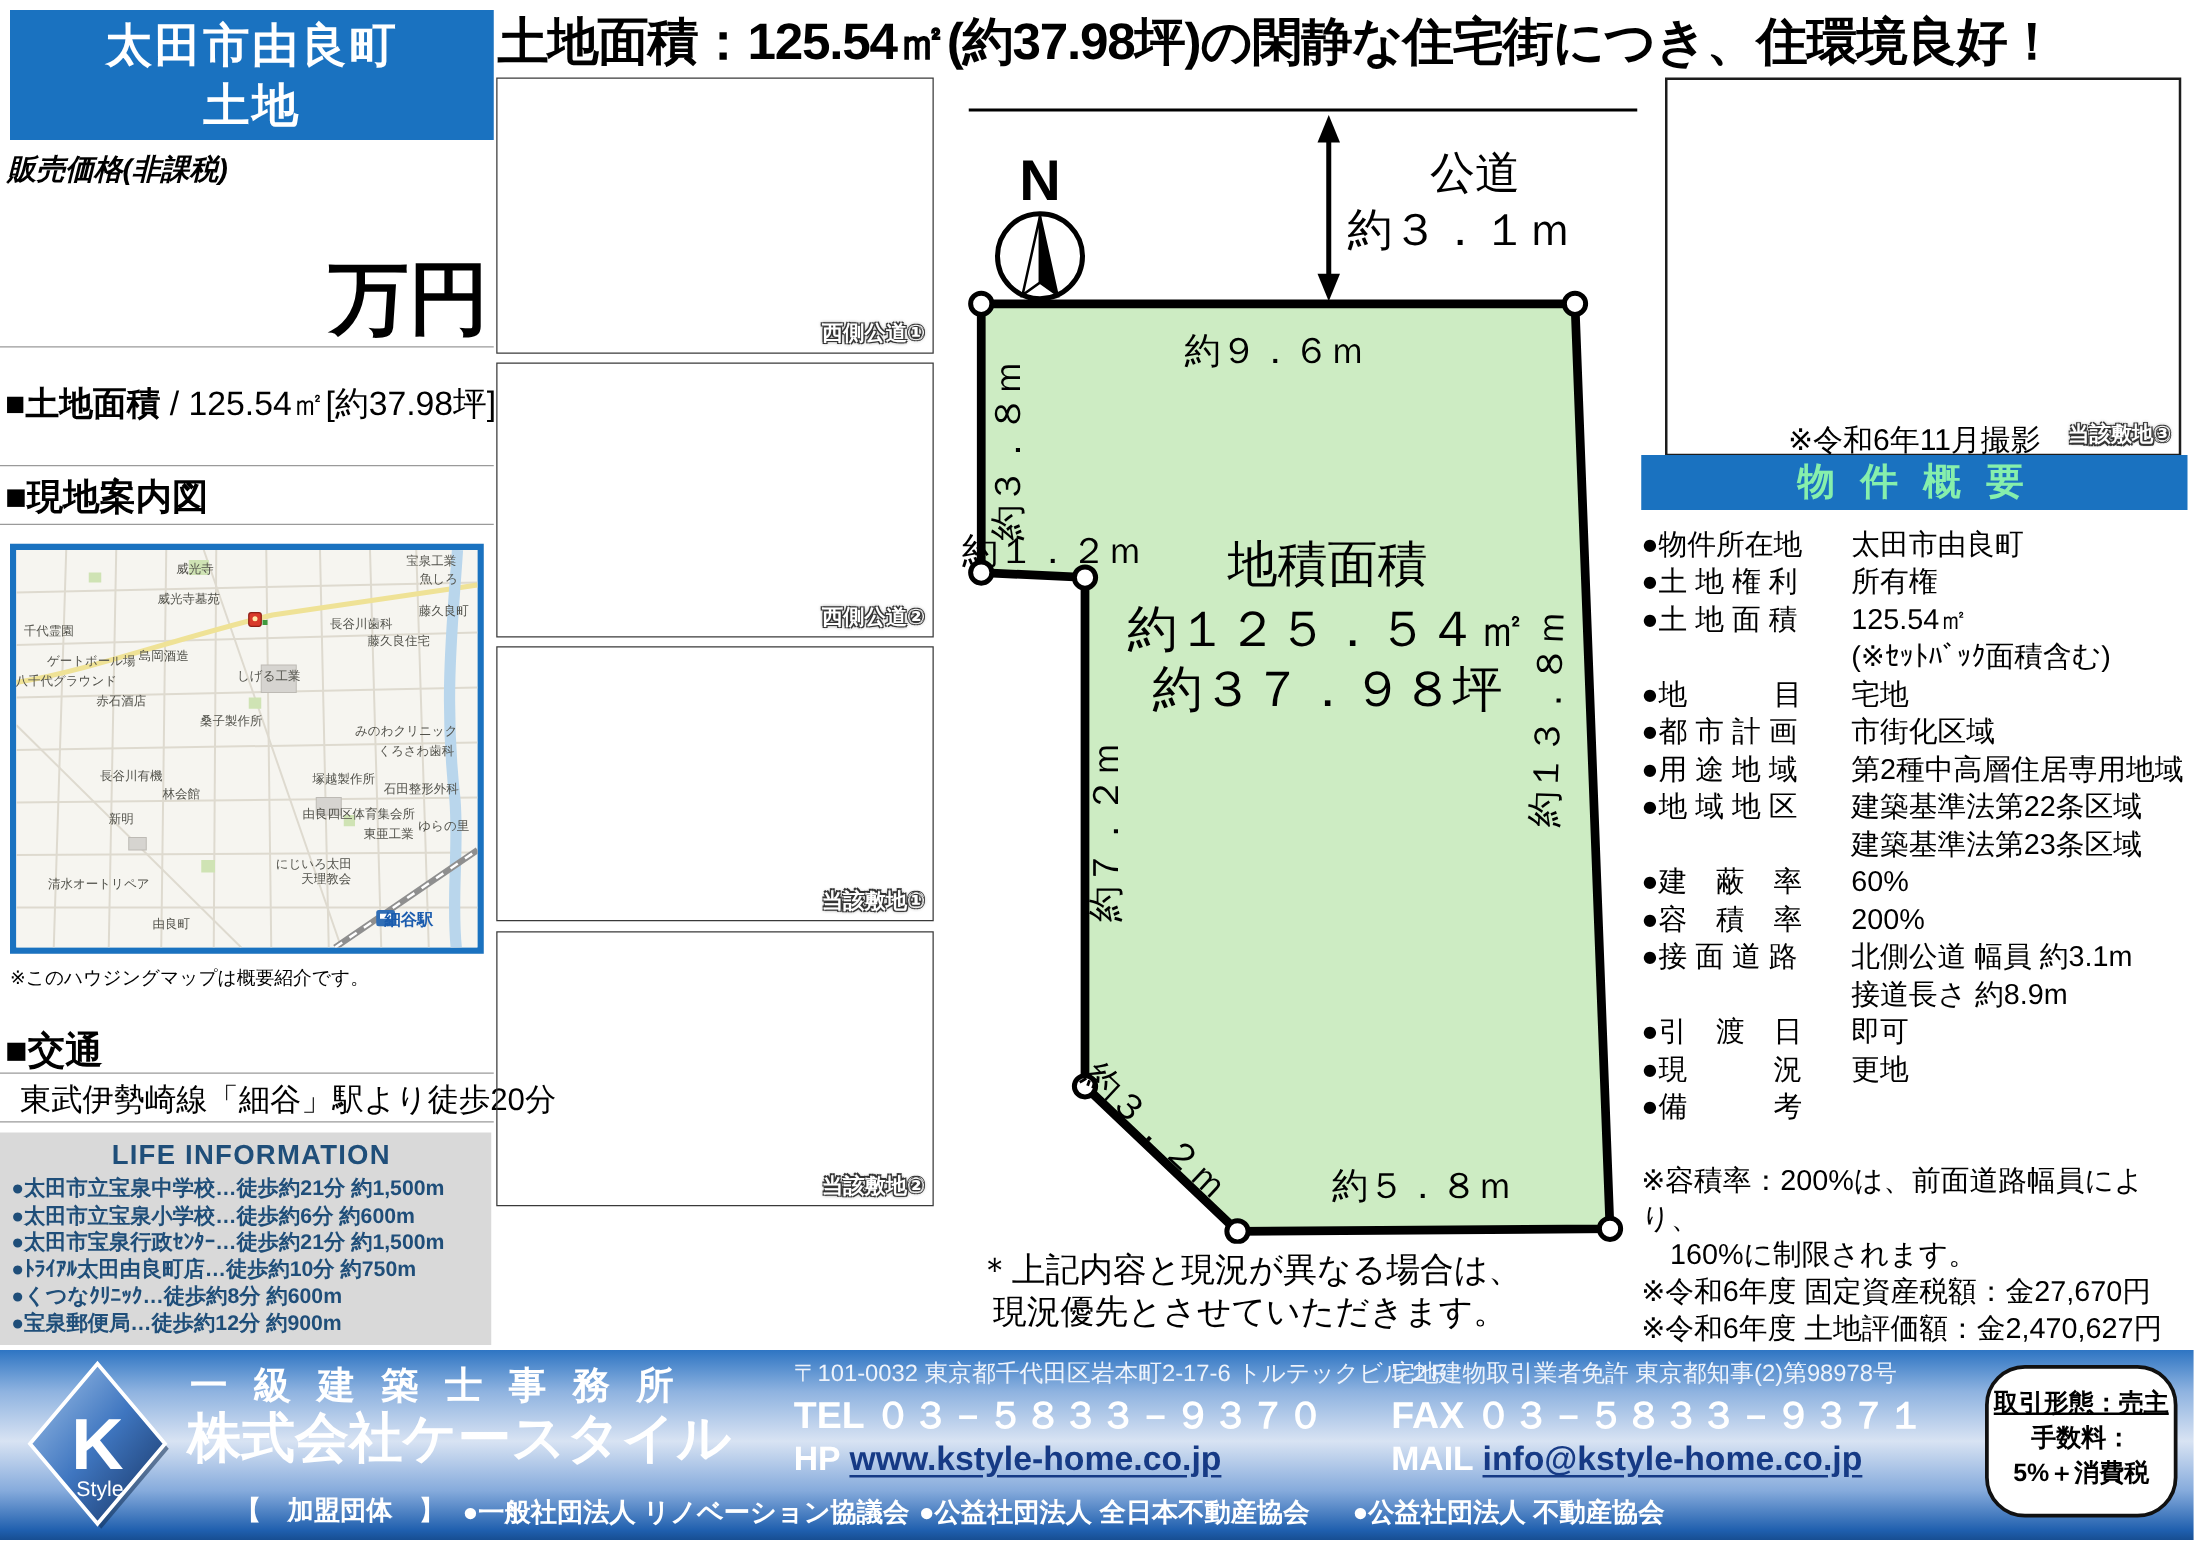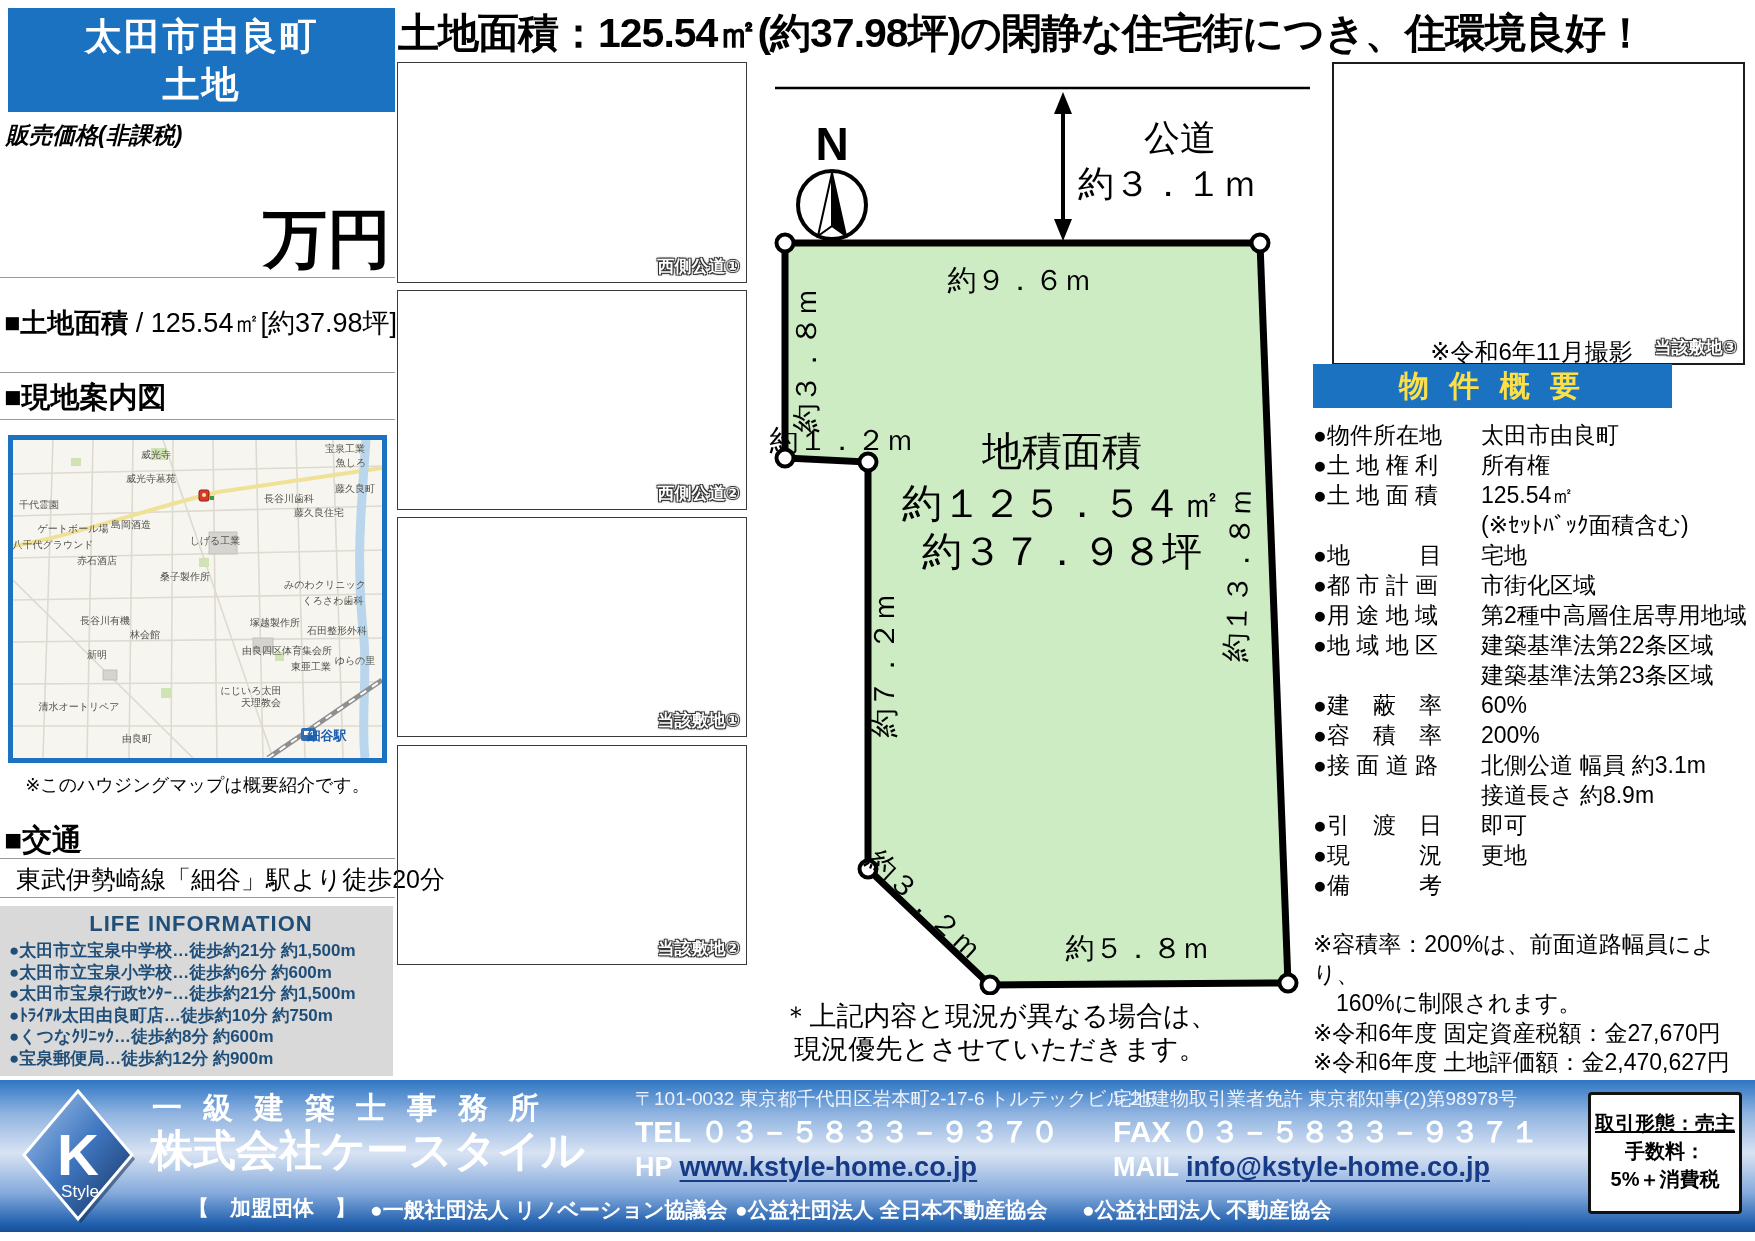--- a/index.html
+++ b/index.html
@@ -14,21 +14,21 @@
 .price-label{left:6px;top:120px;font-size:23px;font-weight:bold;font-style:italic}
 .price-unit{left:0;top:196px;width:395px;text-align:right;font-size:64px;font-weight:bold;padding-right:4px}
 .hline{height:1px;background:#9a9a9a;left:0;width:395px}
 .l1{top:277px}.l2{top:372px}.l3{top:419px}.l4{top:858px}.l5{top:897px}
 .area-row{left:4px;top:305px;font-size:27px;white-space:nowrap}
 .area-row b{font-weight:bold}
 .sec-h{left:4px;font-size:29px;font-weight:bold}
 .map-h{top:378px}
 .acc-h{top:820px;font-size:30px}
 .map-box{left:8px;top:435px;width:379px;height:328px;border:5px solid #1a72c0;background:#f6f5f0}
-.map-note{left:8px;top:773px;width:379px;text-align:center;font-size:18px}
+.map-note{left:8px;top:773px;width:379px;text-align:left;font-size:15px}
 .access-val{left:16px;top:863px;font-size:25px}
 .life-box{left:0;top:906px;width:393px;height:170px;background:#d9d9d9;color:#1f4e79;padding:5px 0 0 9px}
 .life-h{text-align:center;font-size:22px;font-weight:bold;margin-bottom:3px;letter-spacing:1px}
 .life-item{font-size:17px;font-weight:bold;line-height:21.5px;white-space:nowrap}
 
 
 .headline{left:398px;top:6px;width:1357px;font-size:41px;font-weight:bold;white-space:nowrap;letter-spacing:-1px}
 
 
 .photo{background:
@@ -49,21 +49,21 @@
 
 .plot-svg{left:690px;top:60px}
 .plot-svg text{font-family:"Liberation Sans","DejaVu Sans",sans-serif}
 .dim{font-size:29px}
 .big{font-size:40px}
 .roadlbl{font-size:36px}
 .north{font-size:46px;font-weight:bold}
 .disclaimer{left:690px;top:1000px;width:620px;text-align:center;font-size:27px;line-height:33px}
 
 
-.ov-head{left:1313px;top:364px;width:359px;height:44px;background:#1a72c0;color:#fde047;
+.ov-head{left:1313px;top:364px;width:437px;height:44px;background:#1a72c0;color:#86efac;
   text-align:center;font-size:30px;font-weight:bold;line-height:44px;letter-spacing:6px}
 .ov-rows{left:1313px;top:420px;width:442px;font-size:23px;line-height:30px}
 .ov-row{display:flex}
 .ov-l{width:168px;flex:0 0 168px;white-space:pre}
 .ov-v{white-space:pre-line}
 .ov-notes{left:1313px;top:930px;width:445px;font-size:23px;line-height:29.5px}
 .ov-note{white-space:pre-line}
 
 
 .footer{left:0;top:1080px;width:1755px;height:152px;
@@ -79,21 +79,21 @@
 .telrow{color:#fff;font-size:30px;font-weight:bold;white-space:nowrap}
 .tel{left:635px;top:1112px}
 .fax{left:1113px;top:1112px}
 .webrow{color:#fff;font-size:27px;font-weight:bold;white-space:nowrap}
 .hp{left:635px;top:1152px}
 .mail{left:1113px;top:1152px}
 .weblink{color:#163a85;text-decoration:underline;text-underline-offset:4px}
 .assoc{color:#fff;font-size:21px;font-weight:bold;top:1196px;white-space:nowrap}
 .a0{left:370px}.a1{left:735px}.a2{left:1082px}
 .deal-box{left:1588px;top:1092px;width:154px;height:122px;background:#fff;border:3px solid #111;
-  border-radius:4px;text-align:center;font-size:20px;font-weight:bold;padding-top:14px;line-height:28px}
+  border-radius:32px;text-align:center;font-size:20px;font-weight:bold;padding-top:14px;line-height:28px}
 .deal-box .u{text-decoration:underline}
 
 
 .ml{font-size:10px;fill:#52524b;text-anchor:middle}
 .st{font-size:13px;font-weight:bold;fill:#1b5cae}
 </style>
 </head>
 <body>
 
 <div class="abs title-box">

